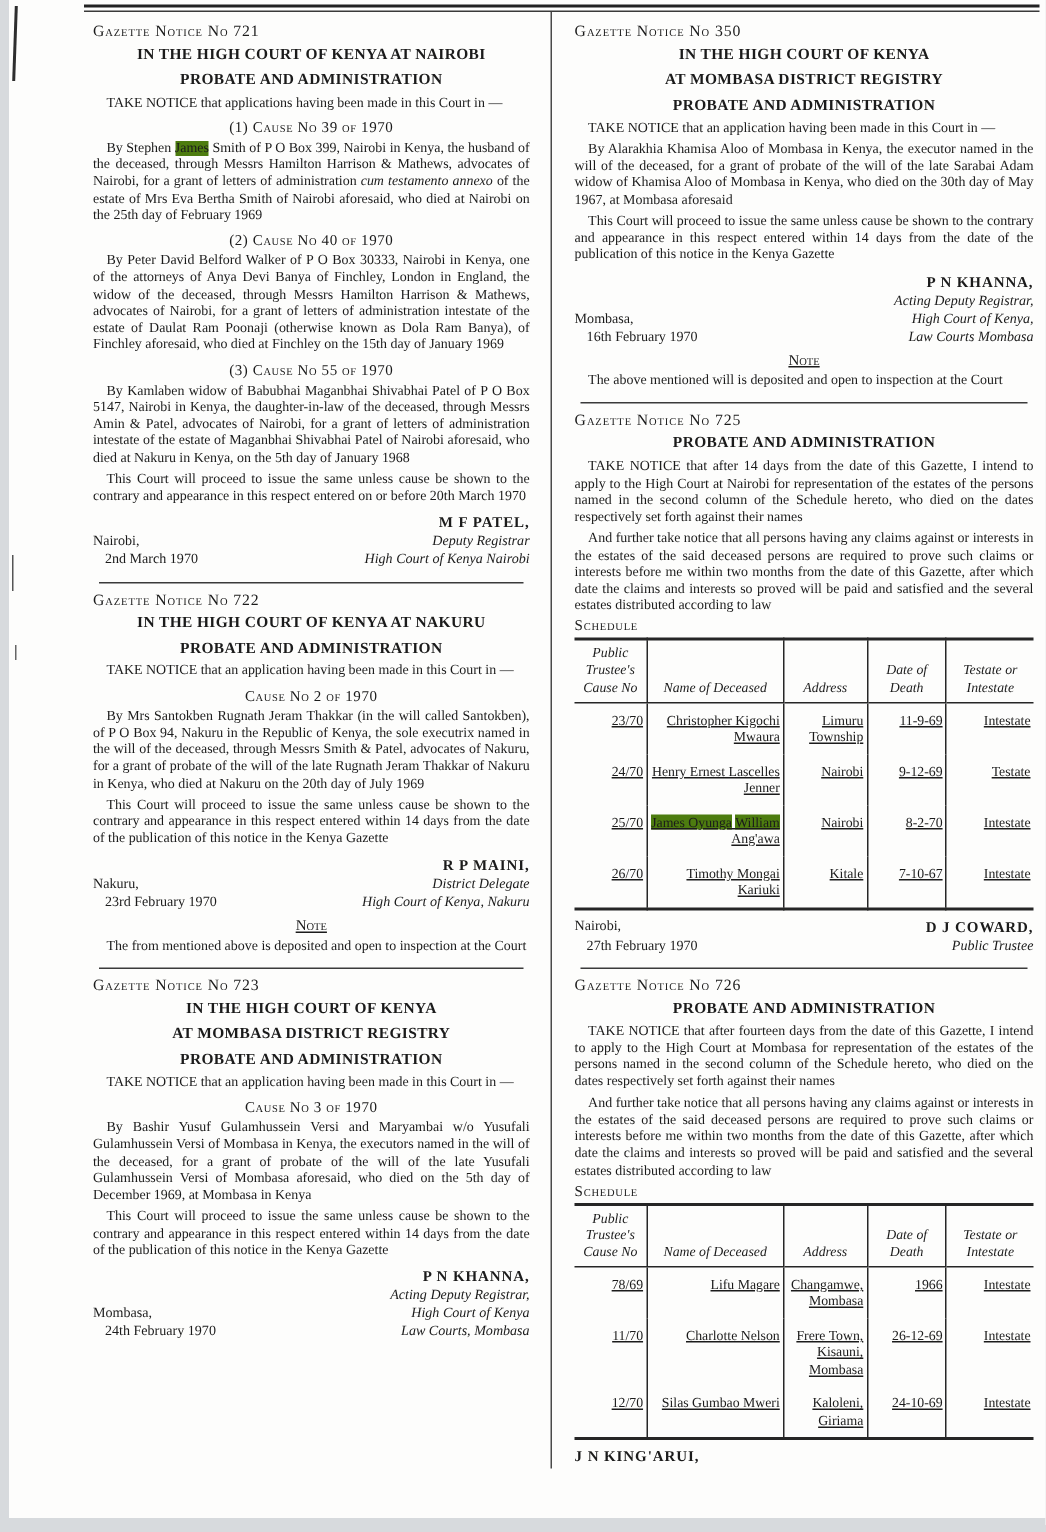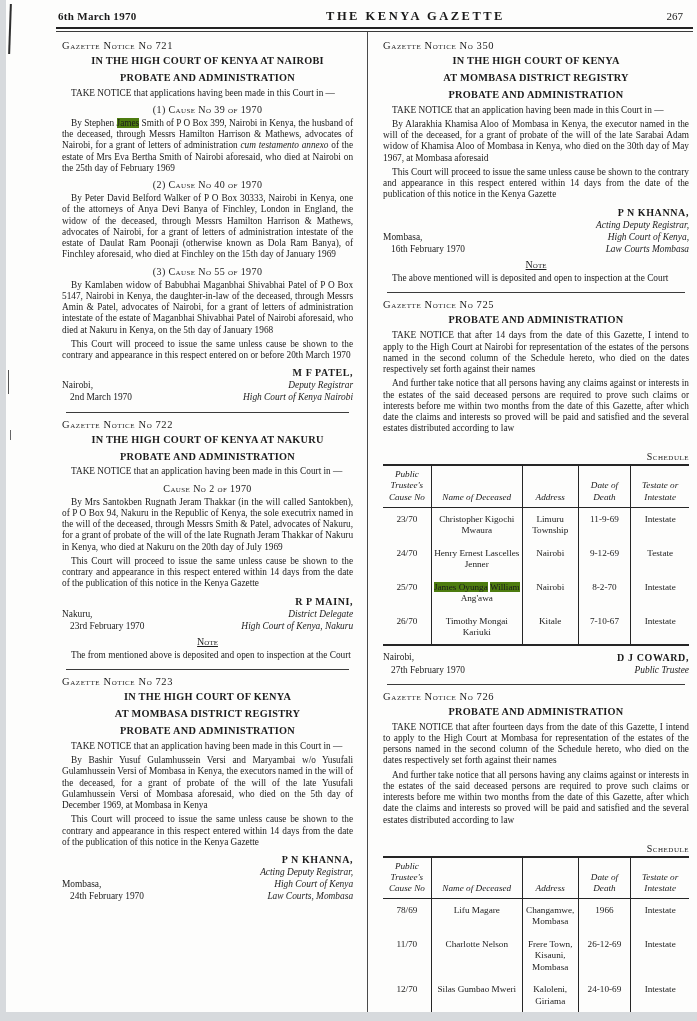--- a/index.html
+++ b/index.html
@@ -33,43 +33,38 @@
   .cause-h{text-align:center;font-variant:small-caps;font-size:10px;letter-spacing:.4px;margin:5px 0 1px;}
   .note-h{text-align:center;font-variant:small-caps;font-size:10px;margin:4px 0 0;text-decoration:underline;}
   .signoff{display:flex;justify-content:space-between;align-items:flex-end;margin:5px 0 1px;font-size:9.4px;line-height:1.3;}
   .signoff-date{padding-left:8px;}
   .signoff-right{text-align:right;}
   .sig-name{font-weight:bold;font-size:10px;letter-spacing:.6px;}
   .sig-title{font-style:italic;}
   .nb{font-size:9.3px;line-height:1.25;margin:6px 0 2px;padding-left:26px;text-indent:-26px;}
   hr.sep{border:none;border-top:1px solid #3b3b3b;margin:8px 4px 2px;}
   
-  .sched-h{text-align:right;font-variant:small-caps;font-size:10px;letter-spacing:.5px;margin:17px 0 2px;}
+  .sched-h{text-align:left;font-variant:small-caps;font-size:10px;letter-spacing:.5px;margin:2px 0 2px;}
   table.schedule{width:100%;border-collapse:collapse;border-top:2px solid #262626;border-bottom:2px solid #262626;font-size:9.2px;table-layout:fixed;}
   table.schedule th{font-weight:normal;font-style:italic;text-align:center;vertical-align:bottom;border-bottom:1px solid #262626;padding:3px 2px 4px;line-height:1.2;}
-  table.schedule td{vertical-align:top;text-align:center;padding:6px 2px 5px;line-height:1.25;}
+  table.schedule td{vertical-align:top;text-align:right;padding:6px 2px 5px;line-height:1.25;text-decoration:underline;}
   table.schedule th+th, table.schedule td+td{border-left:1px solid #262626;}
   td.cell-name{text-align:left;padding-left:7px;}
   .w-cause{width:15.5%}.w-name{width:30.5%}.w-addr{width:18%}.w-date{width:17%}.w-test{width:19%}
   mark{background:#4d7c0f;color:inherit;padding:0;}
   i{font-style:italic;}
 </style>
 </head>
 <body>
 
 <div class="page">
   <div class="artifact" style="left:3px;top:4px;width:2px;height:50px;transform:rotate(2deg);"></div>
   <div class="artifact" style="left:2px;top:370px;width:1px;height:24px;background:#555;"></div>
   <div class="artifact" style="left:4px;top:430px;width:1px;height:10px;background:#666;"></div>
 
-  <div class="masthead">
-    <div class="mast-date">6th March 1970</div>
-    <div class="mast-title">THE KENYA GAZETTE</div>
-    <div class="mast-page">267</div>
-  </div>
   <div class="head-rule"></div>
 
   <div class="cols">
 
     <div class="col col-left">
 
       <div>
         <div class="notice-label">Gazette Notice No 721</div>
         <div class="court-h">IN THE HIGH COURT OF KENYA AT NAIROBI</div>
         <div class="court-h">PROBATE AND ADMINISTRATION</div>
@@ -120,20 +115,21 @@
       </div>
 
       <hr class="sep">
 
       <div>
         <div class="notice-label">Gazette Notice No 723</div>
         <div class="court-h">IN THE HIGH COURT OF KENYA</div>
         <div class="court-h">AT MOMBASA DISTRICT REGISTRY</div>
         <div class="court-h">PROBATE AND ADMINISTRATION</div>
         <p class="para">TAKE NOTICE that an application having been made in this Court in —</p>
+        <div class="cause-h">Cause No 3 of 1970</div>
         <p class="para">By Bashir Yusuf Gulamhussein Versi and Maryambai w/o Yusufali Gulamhussein Versi of Mombasa in Kenya, the executors named in the will of the deceased, for a grant of probate of the will of the late Yusufali Gulamhussein Versi of Mombasa aforesaid, who died on the 5th day of December 1969, at Mombasa in Kenya</p>
         <p class="para">This Court will proceed to issue the same unless cause be shown to the contrary and appearance in this respect entered within 14 days from the date of the publication of this notice in the Kenya Gazette</p>
         <div class="signoff">
           <div>
             <div>Mombasa,</div>
             <div class="signoff-date">24th February 1970</div>
           </div>
           <div class="signoff-right">
             <div class="sig-name">P N KHANNA,</div>
             <div class="sig-title">Acting Deputy Registrar,</div>

